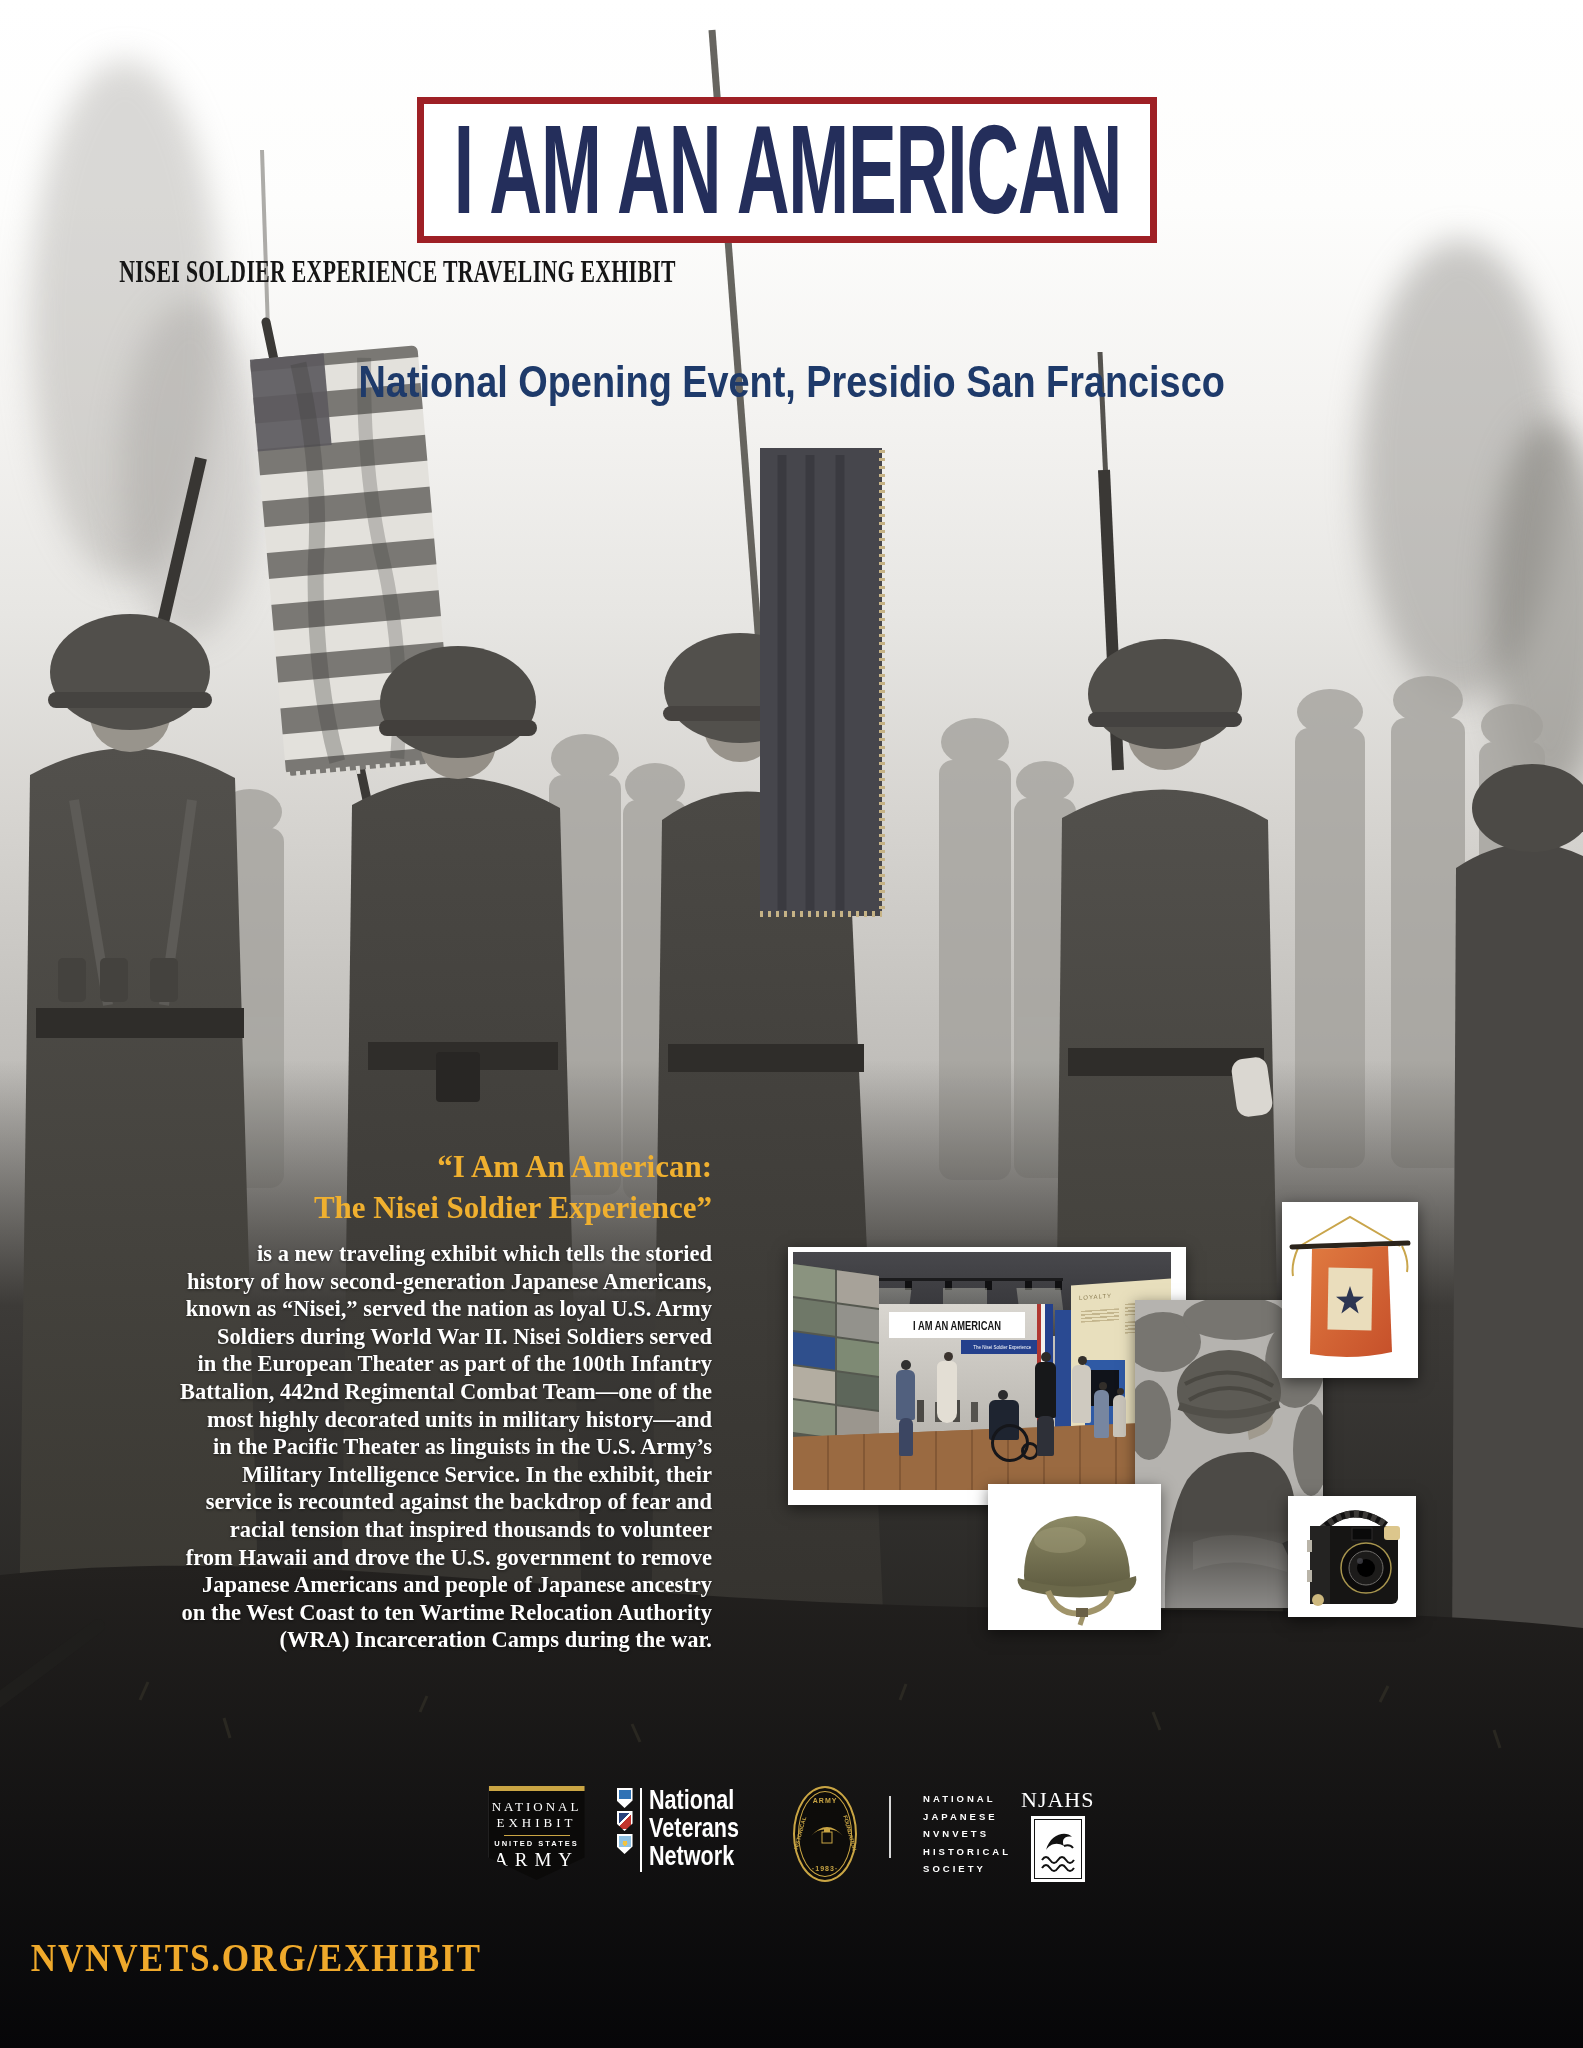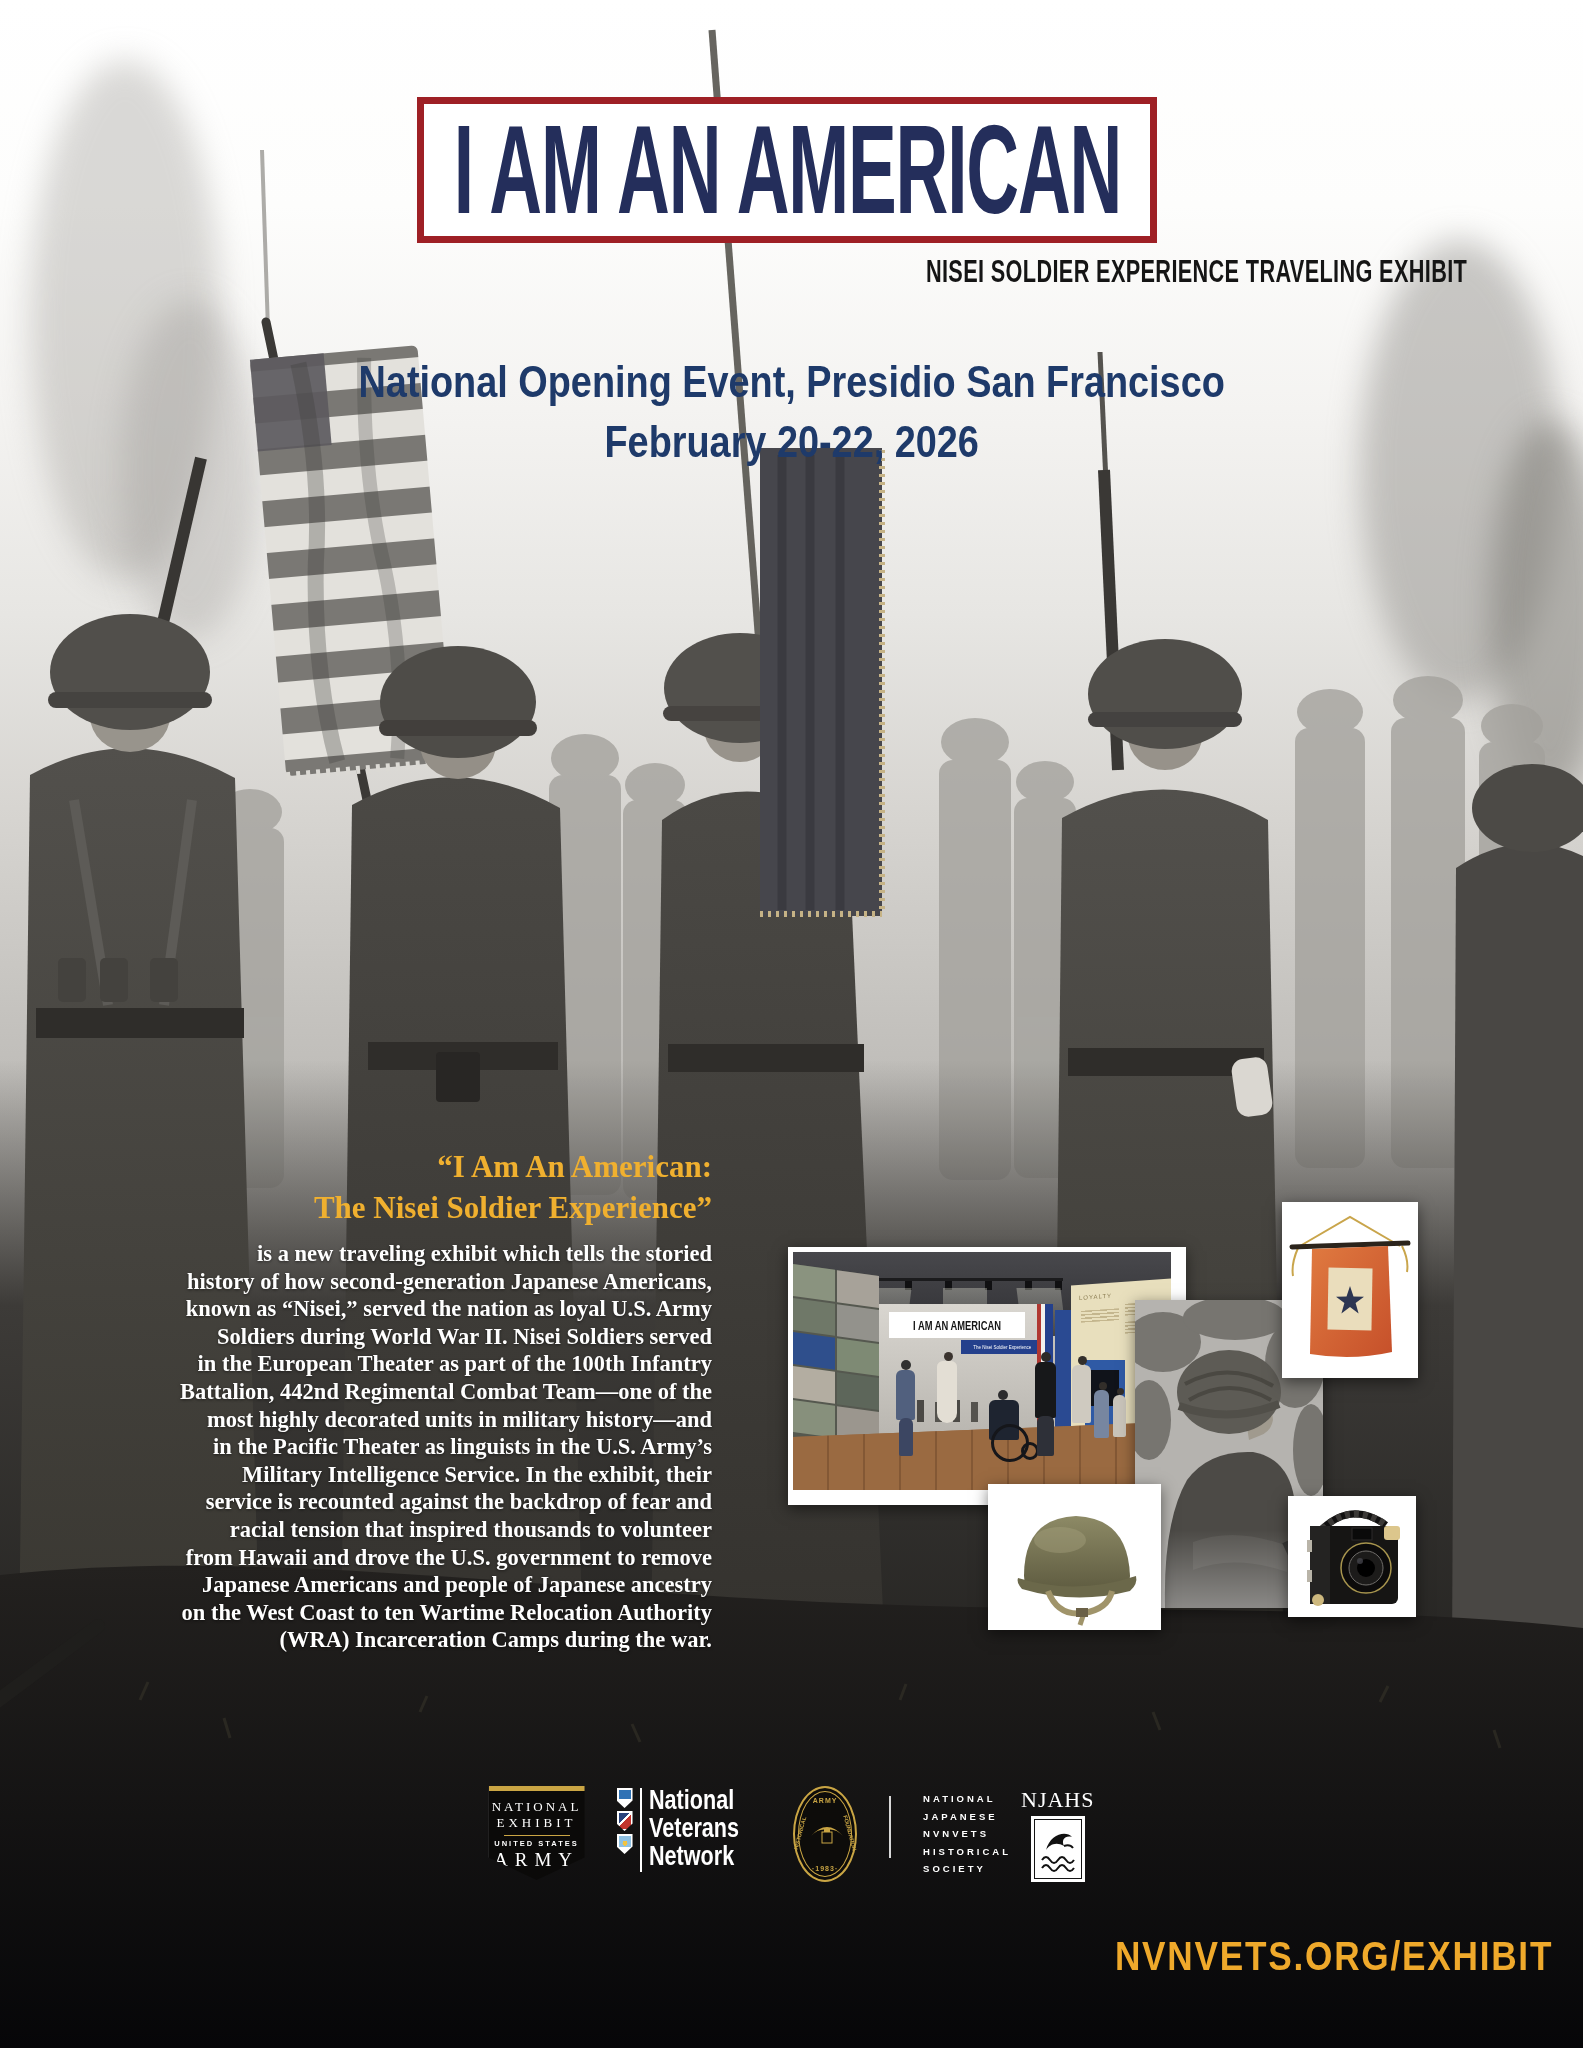--- a/index.html
+++ b/index.html
@@ -11,21 +11,21 @@
     background:linear-gradient(#ffffff 0%,#fdfdfc 10%,#f4f3f1 20%,#e7e6e3 30%,
       #d6d4d0 40%,#c0beba 52%,#a8a6a2 64%,#8f8d89 78%,#6b6965 100%);}
   .blob{position:absolute;border-radius:50%;filter:blur(16px);}
   .t1{left:30px;top:60px;width:190px;height:520px;background:rgba(158,156,150,.38);}
   .t2{left:120px;top:300px;width:140px;height:340px;background:rgba(146,144,138,.30);}
   .t3{left:1360px;top:240px;width:200px;height:460px;background:rgba(138,136,130,.45);}
   .t4{left:1490px;top:420px;width:120px;height:380px;background:rgba(120,118,112,.5);}
   .bg-scene{position:absolute;left:0;top:0;width:1583px;height:2048px;}
 
   
-  .center-row{position:absolute;left:0;width:100%;display:flex;justify-content:flex-end;}
+  .center-row{position:absolute;left:0;width:100%;display:flex;justify-content:flex-start;font-family:Liberation Serif, serif;}
   .title-box{position:absolute;left:417px;top:97px;width:740px;height:146px;
     background:#fff;border:7px solid #9e2025;box-sizing:border-box;
     display:flex;align-items:center;justify-content:center;}
   .title-box h1{margin:0;font-size:126px;font-weight:800;color:#242e5b;
     transform:scaleX(.58);white-space:nowrap;letter-spacing:-2px;line-height:1;}
   .subtitle-row{top:254px;}
   .subtitle{font-size:31px;font-weight:700;color:#151515;transform:scaleX(.70);
     white-space:nowrap;letter-spacing:.5px;}
   .event{position:absolute;left:0;top:352px;width:100%;text-align:center;
     color:#1e3a6a;font-weight:700;}
@@ -278,23 +278,20 @@
   <div class="title-box">
     <h1>I AM AN AMERICAN</h1>
   </div>
   <div class="center-row subtitle-row">
     <div class="subtitle">NISEI SOLDIER EXPERIENCE TRAVELING EXHIBIT</div>
   </div>
   <div class="event">
     <div class="ln">
         <span class="cond">National Opening Event, Presidio San Francisco</span>
       </div>
-    <div class="ln">
-        <span class="cond">February 20-22, 2026</span>
-      </div>
   </div>
 
   <div class="desc">
     <h2>
       <div>“I Am An American:</div>
       <div>The Nisei Soldier Experience”</div>
     </h2>
     <div class="body">is a new traveling exhibit which tells the storied
 history of how second-generation Japanese Americans,
 known as “Nisei,” served the nation as loyal U.S. Army

